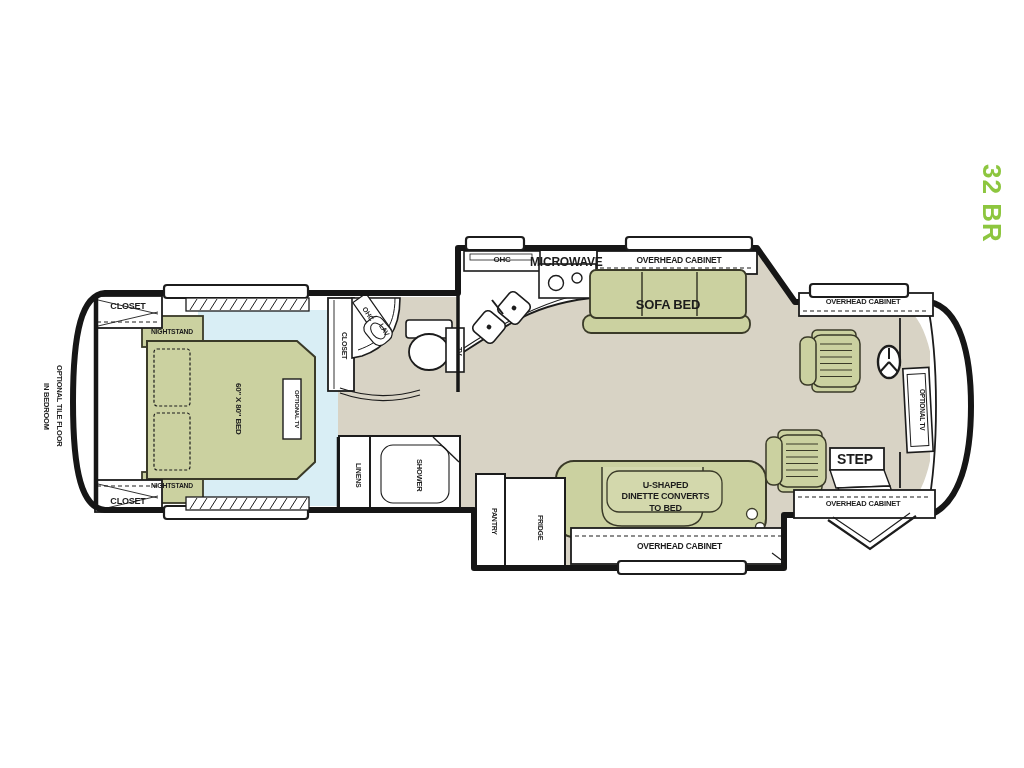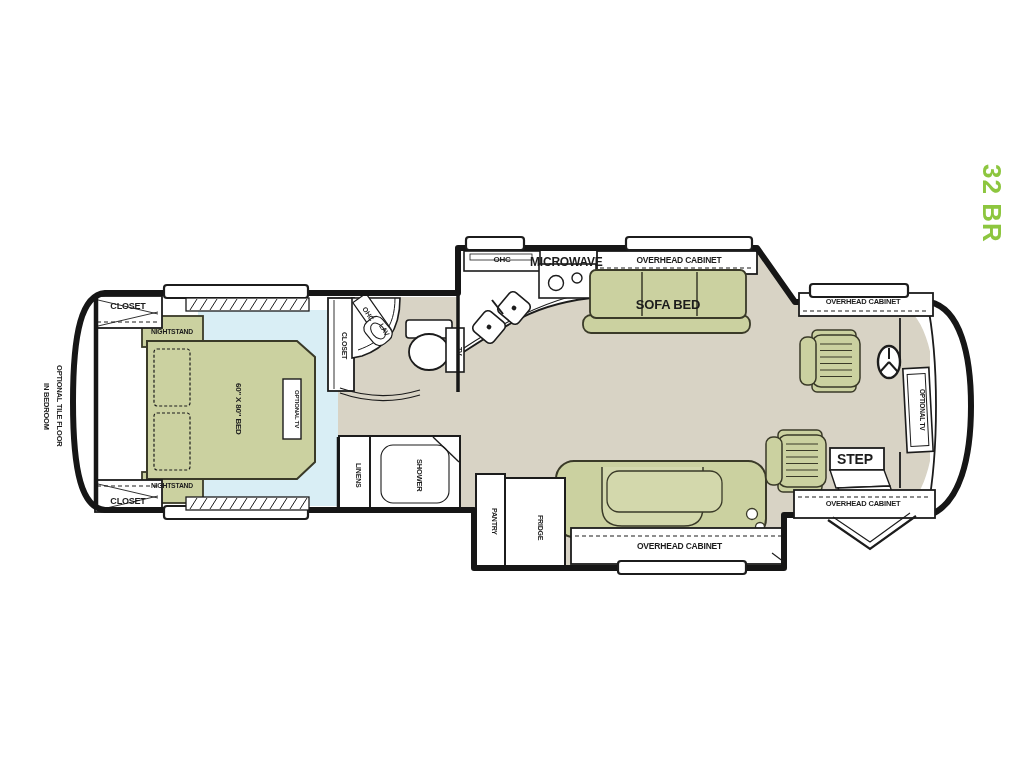--- a/index.html
+++ b/index.html
@@ -212,17 +212,20 @@
   <div class="lbl" style="left:475px;top:256px;width:54px;font-size:8px;">OHC</div>
   <div class="lbl" style="left:530px;top:256px;width:72px;font-size:12px;text-align:right;">MICROWAVE</div>
   <div class="lbl" style="left:608px;top:256px;width:142px;font-size:8.5px;">OVERHEAD CABINET</div>
   <div class="lbl" style="left:618px;top:298px;width:100px;font-size:13px;">SOFA BED</div>
   <div class="lbl" style="left:802px;top:298px;width:122px;font-size:7.5px;">OVERHEAD CABINET</div>
   <div class="lbl v" style="left:908px;top:374px;width:18px;height:72px;font-size:6.5px;">OPTIONAL TV</div>
   <div class="lbl" style="left:831px;top:452px;width:48px;font-size:14px;">STEP</div>
   <div class="lbl" style="left:800px;top:500px;width:126px;font-size:7.5px;">OVERHEAD CABINET</div>
   <div class="lbl v" style="left:483px;top:492px;width:15px;height:58px;font-size:7px;">PANTRY</div>
   <div class="lbl v" style="left:528px;top:498px;width:16px;height:60px;font-size:7px;">FRIDGE</div>
+  <div class="lbl pre" style="left:593px;top:480px;width:145px;font-size:9px;line-height:1.25;">U-SHAPED
+DINETTE CONVERTS
+TO BED</div>
   <div class="lbl" style="left:597px;top:542px;width:165px;font-size:8.5px;">OVERHEAD CABINET</div>
   <div class="lbl v accent" style="left:950px;top:148px;width:56px;height:110px;font-size:26px;letter-spacing:1px;">32 BR</div>
   <div class="lbl v pre" style="left:25px;top:328px;width:40px;height:156px;font-size:7.5px;line-height:1.7;">OPTIONAL TILE FLOOR
 IN BEDROOM</div>
 </div>
 
 </body></html>

